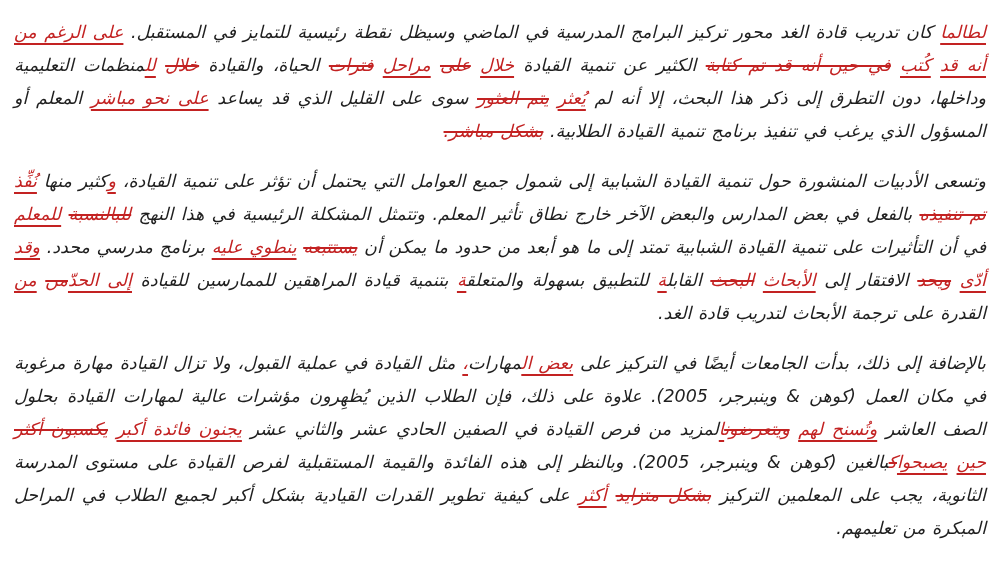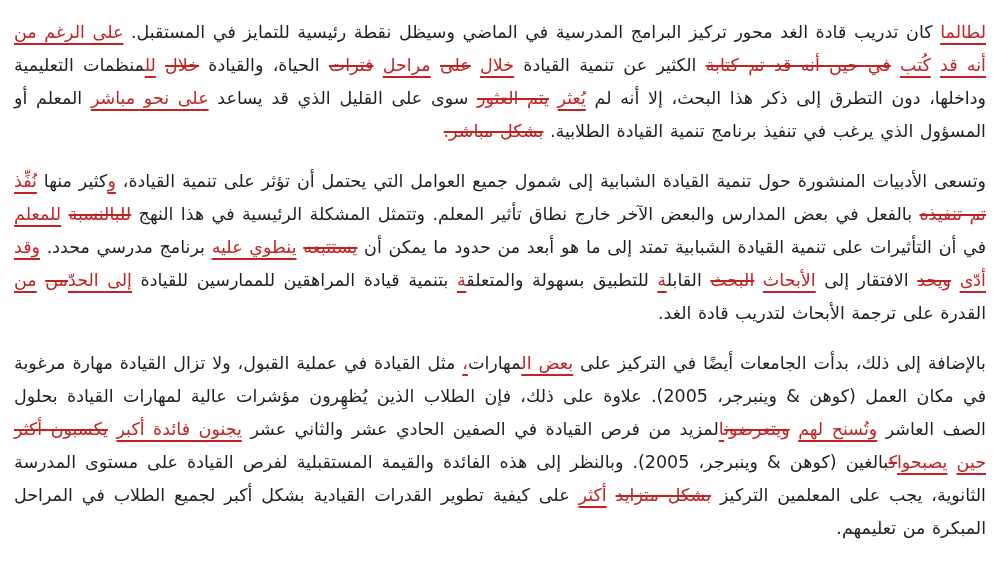--- a/index.html
+++ b/index.html
@@ -13,20 +13,21 @@
     overflow: hidden;
     font-family: "DejaVu Sans", sans-serif;
   }
   .page {
     direction: rtl;
     box-sizing: border-box;
     width: 1000px;
     height: 574px;
     padding: 16px 14px 10px 14px;
     color: #1f1f1f;
+    font-style: italic;
   }
   .page p {
     margin: 0 0 17px 0;
     font-size: 17.5px;
     line-height: 33px;
     text-align: justify;
     text-justify: inter-word;
     word-spacing: 1px;
   }
   .run { color: #1f1f1f; }

